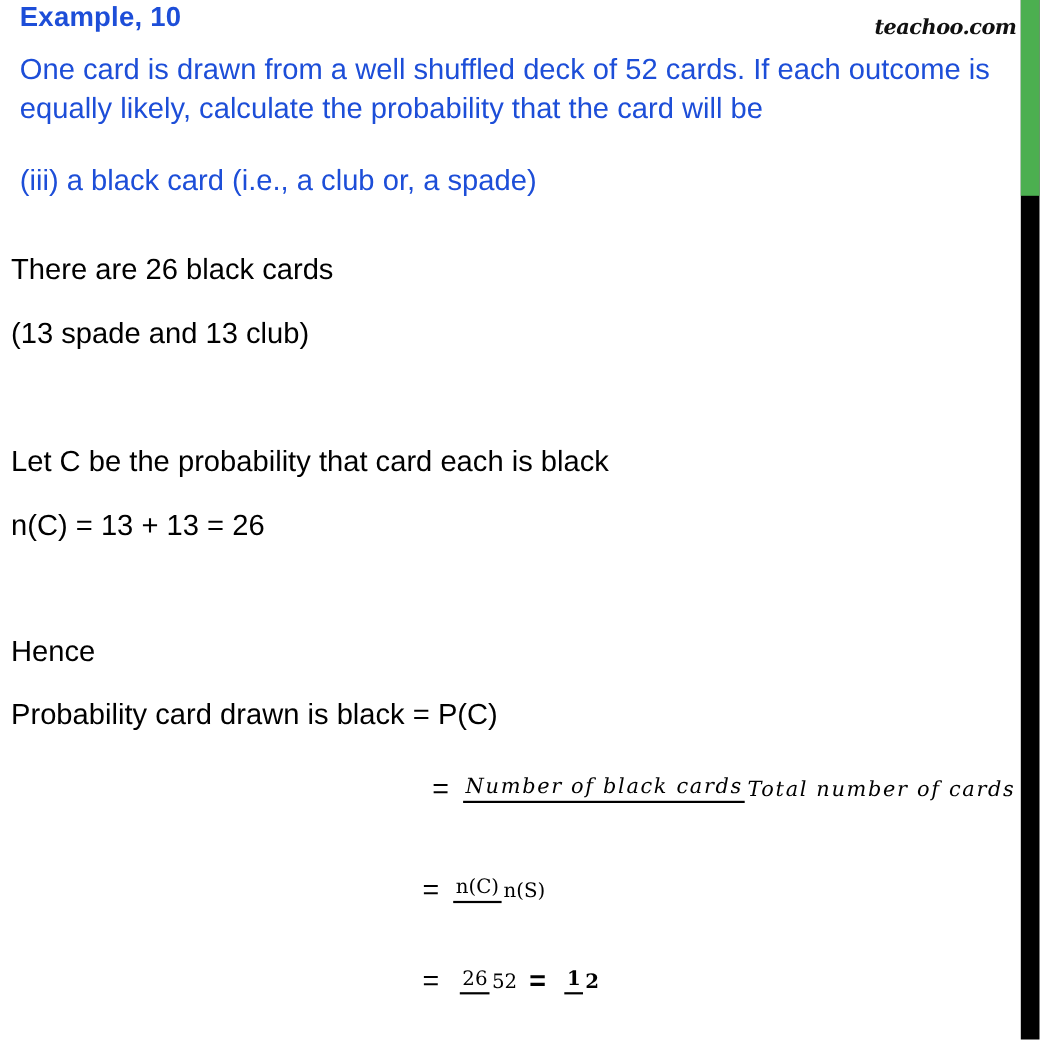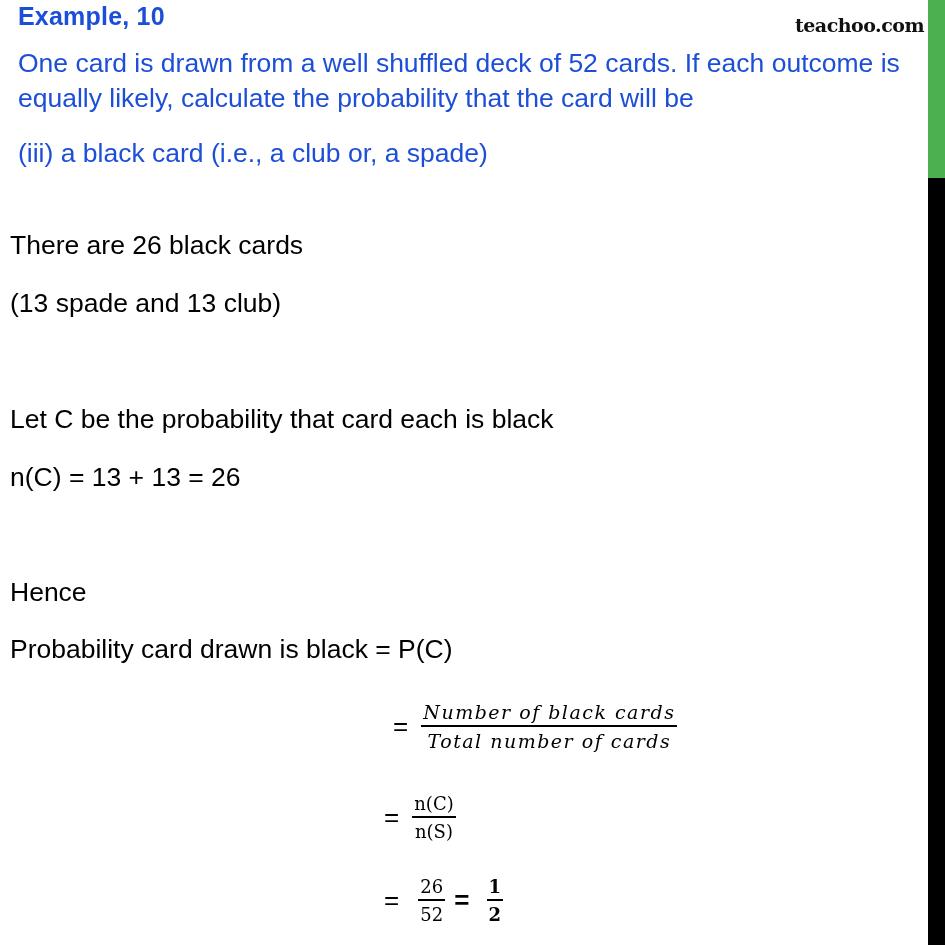--- a/index.html
+++ b/index.html
@@ -1,24 +1,24 @@
 <!DOCTYPE html>
 <html><head>
 <meta charset="utf-8">
 <style>
   html, body { margin:0; padding:0; }
   body { width:945px; height:945px; background:#ffffff; position:relative; overflow:hidden;
          font-family:"Liberation Sans", "DejaVu Sans", sans-serif; color:#000; }
   .title { position:absolute; left:18px; top:2px; font-size:25px; font-weight:bold; color:#1d4ed8; letter-spacing:0.2px; }
-  .brand { position:absolute; left:795px; top:14px; font-family:"DejaVu Serif", serif; font-weight:bold; font-size:19px; color:#111; letter-spacing:-0.5px; }
+  .brand { position:absolute; left:795px; top:14px; font-family:"DejaVu Serif", serif; font-style:italic; font-weight:bold; font-size:19px; color:#111; letter-spacing:-0.5px; }
   .question { position:absolute; left:18px; top:46px; width:910px; font-size:26.5px; color:#1d4ed8; line-height:35px; }
-  .question .q3 { display:block; margin-top:20px; }
+  .question .q3 { display:block; margin-top:31px; }
   .line { position:absolute; left:10px; font-size:26.5px; color:#000; white-space:nowrap; }
   .math { position:absolute; font-family:"DejaVu Serif", serif; color:#000; }
-  .frac { display:inline-flex; flex-direction:column; align-items:center; vertical-align:middle; }
+  .frac { display:inline-flex; flex-direction:row; vertical-align:middle; }
   .frac .num { border-bottom:2px solid #000; padding:0 2px 2px 2px; }
   .frac .den { padding:3px 2px 0 2px; }
   .eq { font-family:"Liberation Sans", sans-serif; font-size:26px; vertical-align:middle; margin-right:8px; }
   .it { font-style:italic; letter-spacing:1.5px; font-size:19px; }
   .sf { font-size:18px; }
   .bold { font-weight:bold; }
   .scrollbar { position:absolute; left:928px; top:0; width:17px; height:945px; background:#000; }
   .scroll-thumb { position:absolute; left:0; top:0; width:17px; height:178px; background:#4caf50; }
 </style>
 </head>

